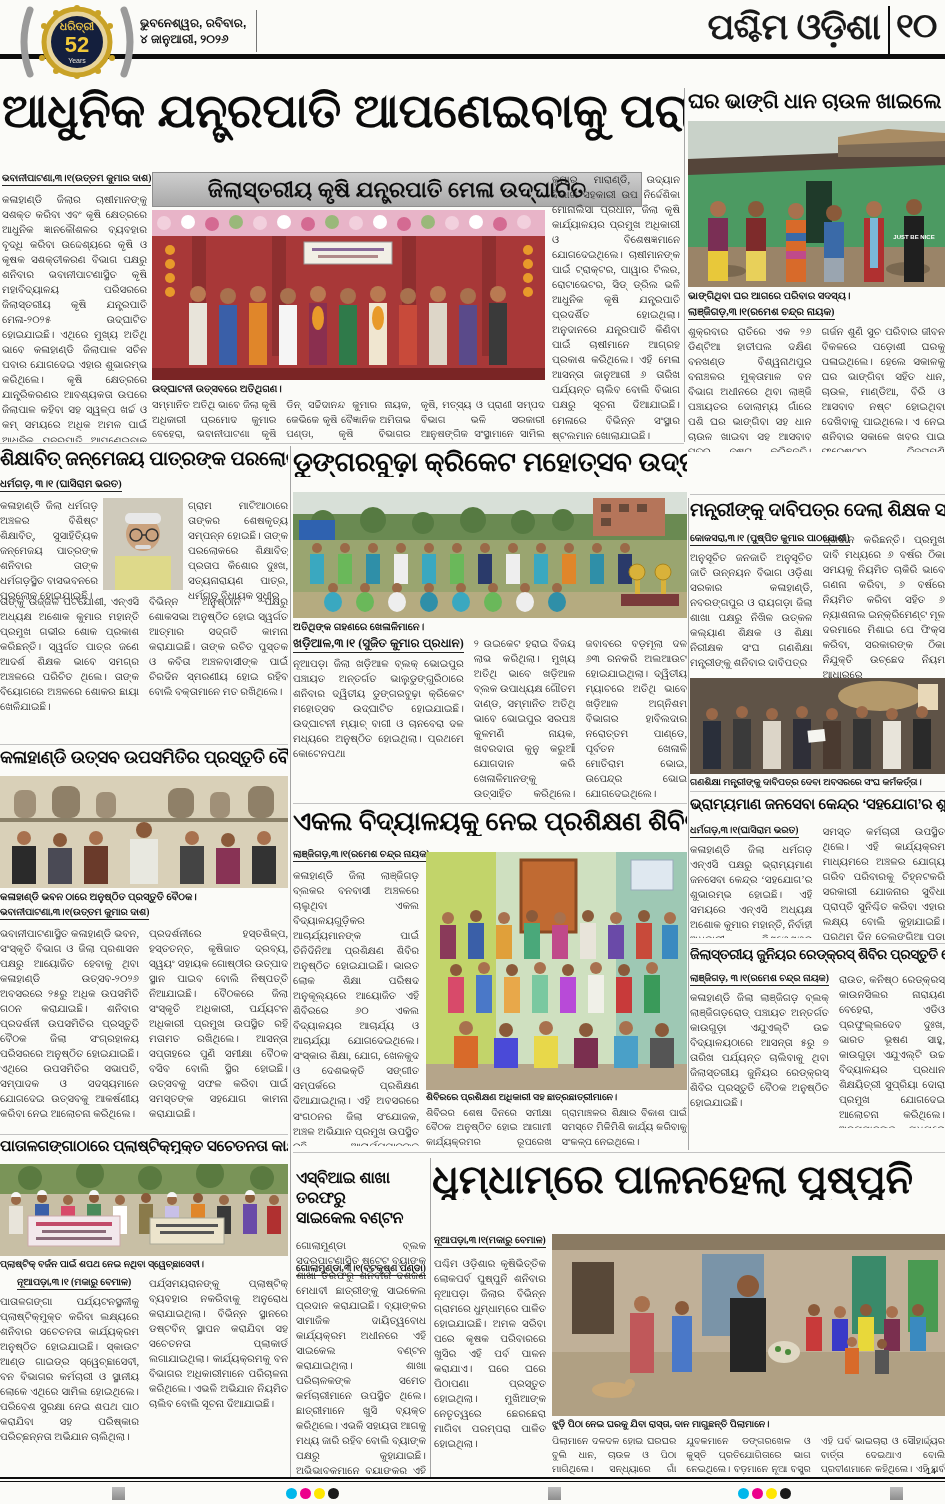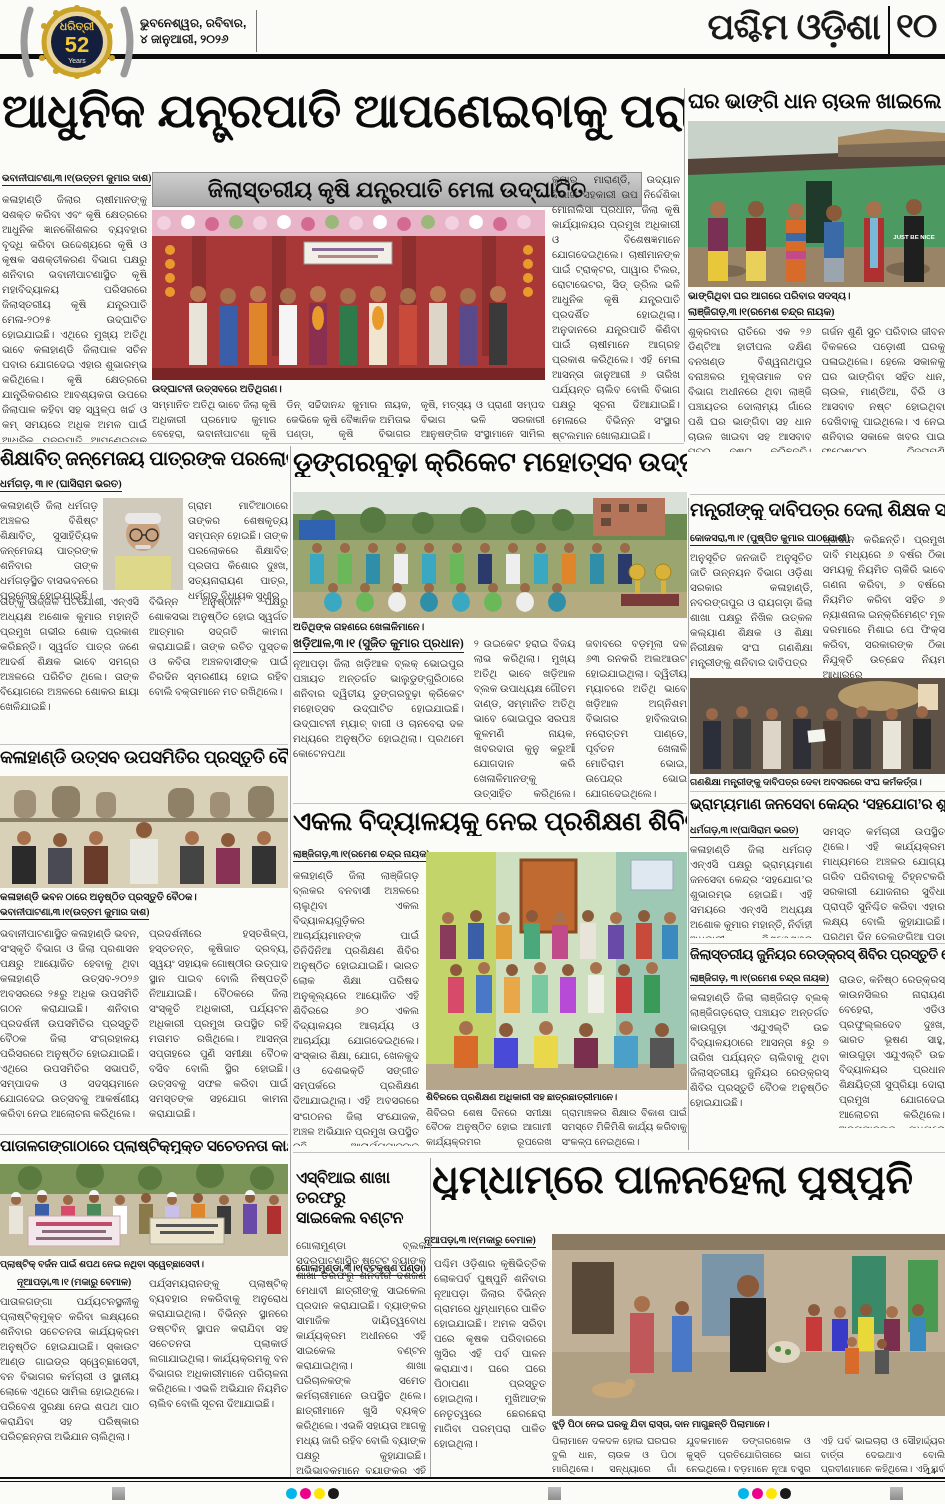--- a/index.html
+++ b/index.html
@@ -549,21 +549,21 @@
     <div class="abs hl wrap" style="left:296px;top:1168px;width:132px;font-size:16px;line-height:1.25;">
       <div>ଏସ୍‌ବିଆଇ ଶାଖା ତରଫରୁ</div>
       <div>ସାଇକେଲ ବଣ୍ଟନ</div>
     </div>
     <div class="abs by" style="left:296px;top:1216px;margin-top:46px;"><span style="font-size:9.4px;">ଗୋଲାମୁଣ୍ଡା,୩।୧(ବଟକୃଷ୍ଣ ପଣ୍ଡା)</span></div>
     <div class="abs bt" style="left:296px;top:1238px;width:130px;height:236px;">ଗୋଲାମୁଣ୍ଡା ବ୍ଲକ ସଦରପାଟଣାସ୍ଥିତ ଷ୍ଟେଟ ବ୍ୟାଙ୍କ ଶାଖା ତରଫରୁ ଶନିବାର ଦଶଜଣ ମେଧାବୀ ଛାତ୍ରୀଙ୍କୁ ସାଇକେଲ ପ୍ରଦାନ କରାଯାଇଛି। ବ୍ୟାଙ୍କର ସାମାଜିକ ଦାୟିତ୍ୱବୋଧ କାର୍ଯ୍ୟକ୍ରମ ଅଧୀନରେ ଏହି ସାଇକେଲ ବଣ୍ଟନ କରାଯାଇଥିଲା। ଶାଖା ପରିଚାଳକଙ୍କ ସମେତ କର୍ମଚାରୀମାନେ ଉପସ୍ଥିତ ଥିଲେ। ଛାତ୍ରୀମାନେ ଖୁସି ବ୍ୟକ୍ତ କରିଥିଲେ। ଏଭଳି ସହାୟତା ଆଗକୁ ମଧ୍ୟ ଜାରି ରହିବ ବୋଲି ବ୍ୟାଙ୍କ ପକ୍ଷରୁ କୁହାଯାଇଛି। ଅଭିଭାବକମାନେ ବ୍ୟାଙ୍କର ଏହି ପଦକ୍ଷେପକୁ ପ୍ରଶଂସା କରିଛନ୍ତି।</div>
   </div>
 
   <div>
     <div class="abs hl" style="left:432px;top:1158px;width:513px;font-size:40px;">ଧୁମ୍‌ଧାମ୍‌ରେ ପାଳନହେଲା ପୁଷ୍‌ପୁନି</div>
-    <div class="abs by" style="left:424px;top:1234px;"><span style="font-size:9.6px;">ନୂଆପଡ଼ା,୩।୧(ମକାରୁ ବେମାଳ)</span></div>
+    <div class="abs by" style="left:434px;top:1234px;"><span style="font-size:9.6px;">ନୂଆପଡ଼ା,୩।୧(ମକାରୁ ବେମାଳ)</span></div>
     <div class="abs bt" style="left:434px;top:1256px;width:112px;height:218px;">ପଶ୍ଚିମ ଓଡ଼ିଶାର କୃଷିଭିତ୍ତିକ ଲୋକପର୍ବ ପୁଷ୍‌ପୁନି ଶନିବାର ନୂଆପଡ଼ା ଜିଲାର ବିଭିନ୍ନ ଗ୍ରାମରେ ଧୁମ୍‌ଧାମ୍‌ରେ ପାଳିତ ହୋଇଯାଇଛି। ଅମଳ ସରିବା ପରେ କୃଷକ ପରିବାରରେ ଖୁସିର ଏହି ପର୍ବ ପାଳନ କରାଯାଏ। ଘରେ ଘରେ ପିଠାପଣା ପ୍ରସ୍ତୁତ ହୋଇଥିଲା। ମୁଖିଆଙ୍କ ନେତୃତ୍ୱରେ ଛେରଛେରା ମାଗିବା ପରମ୍ପରା ପାଳିତ ହୋଇଥିଲା।</div>
     <div class="photo" style="left:552px;top:1234px;width:393px;height:182px;">
       <svg viewBox="0 0 393 182">
         <rect width="393" height="182" fill="#c0b098"></rect>
         <rect width="393" height="16" fill="#8a7a62"></rect>
         <rect x="20" y="28" width="42" height="72" fill="#584838"></rect>
         <rect x="150" y="20" width="62" height="82" fill="#7a94a8"></rect>
         <rect x="300" y="22" width="34" height="78" fill="#3a8a6a"></rect>
         <rect x="356" y="26" width="30" height="72" fill="#4a9a52"></rect>
         <rect y="118" width="393" height="64" fill="#b0a083"></rect>

